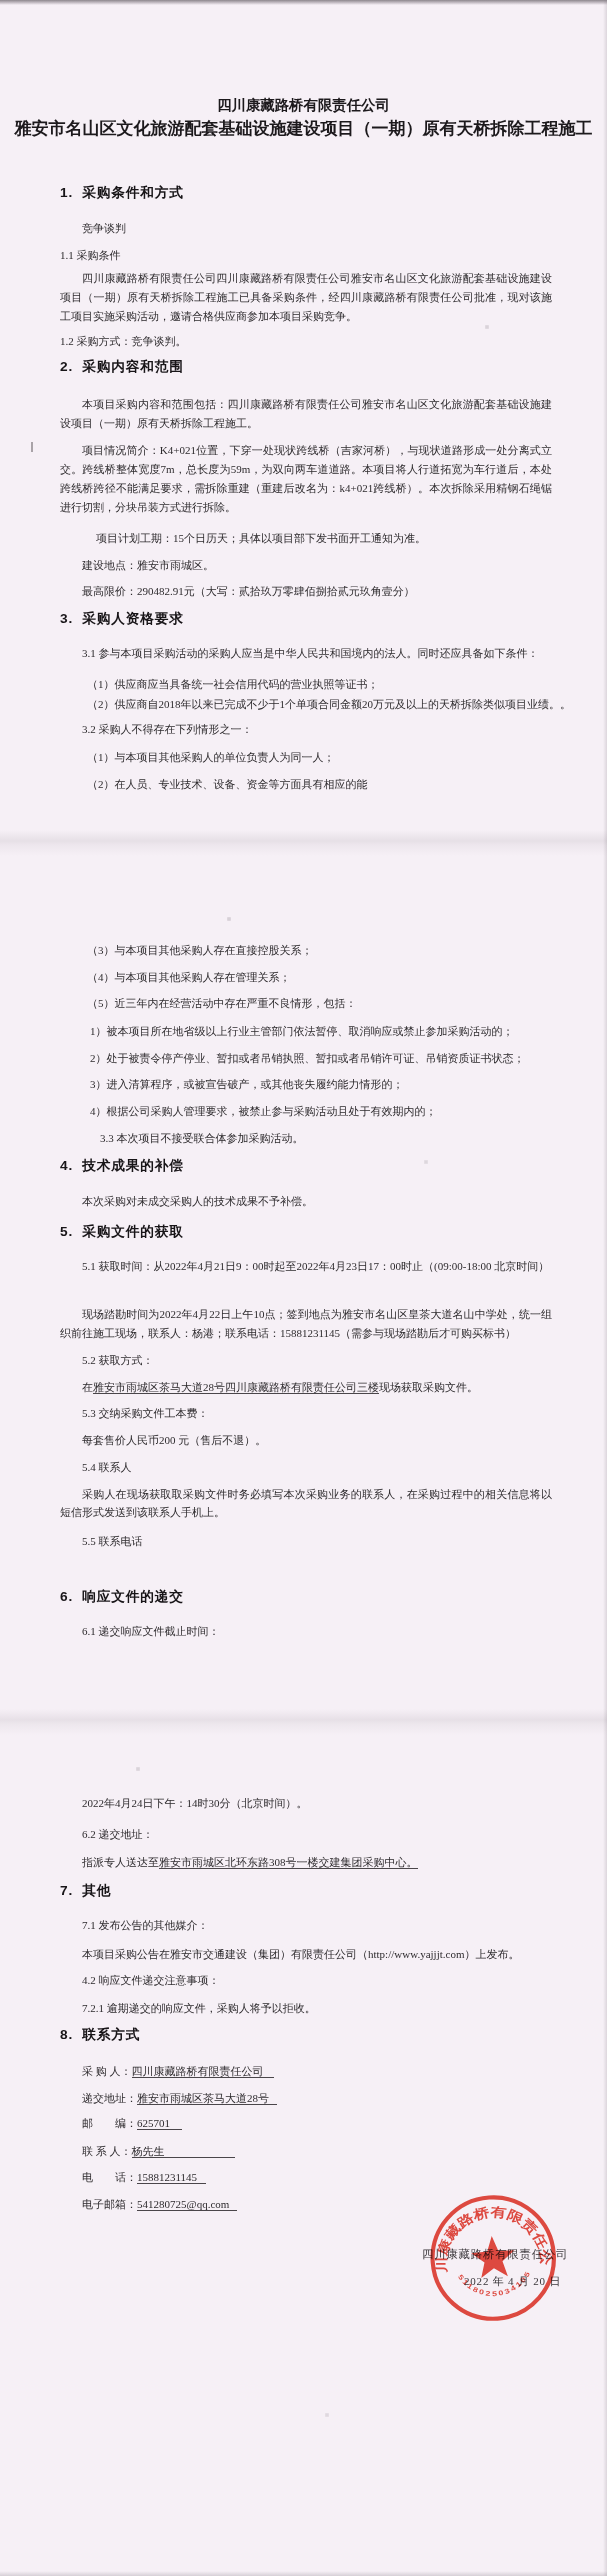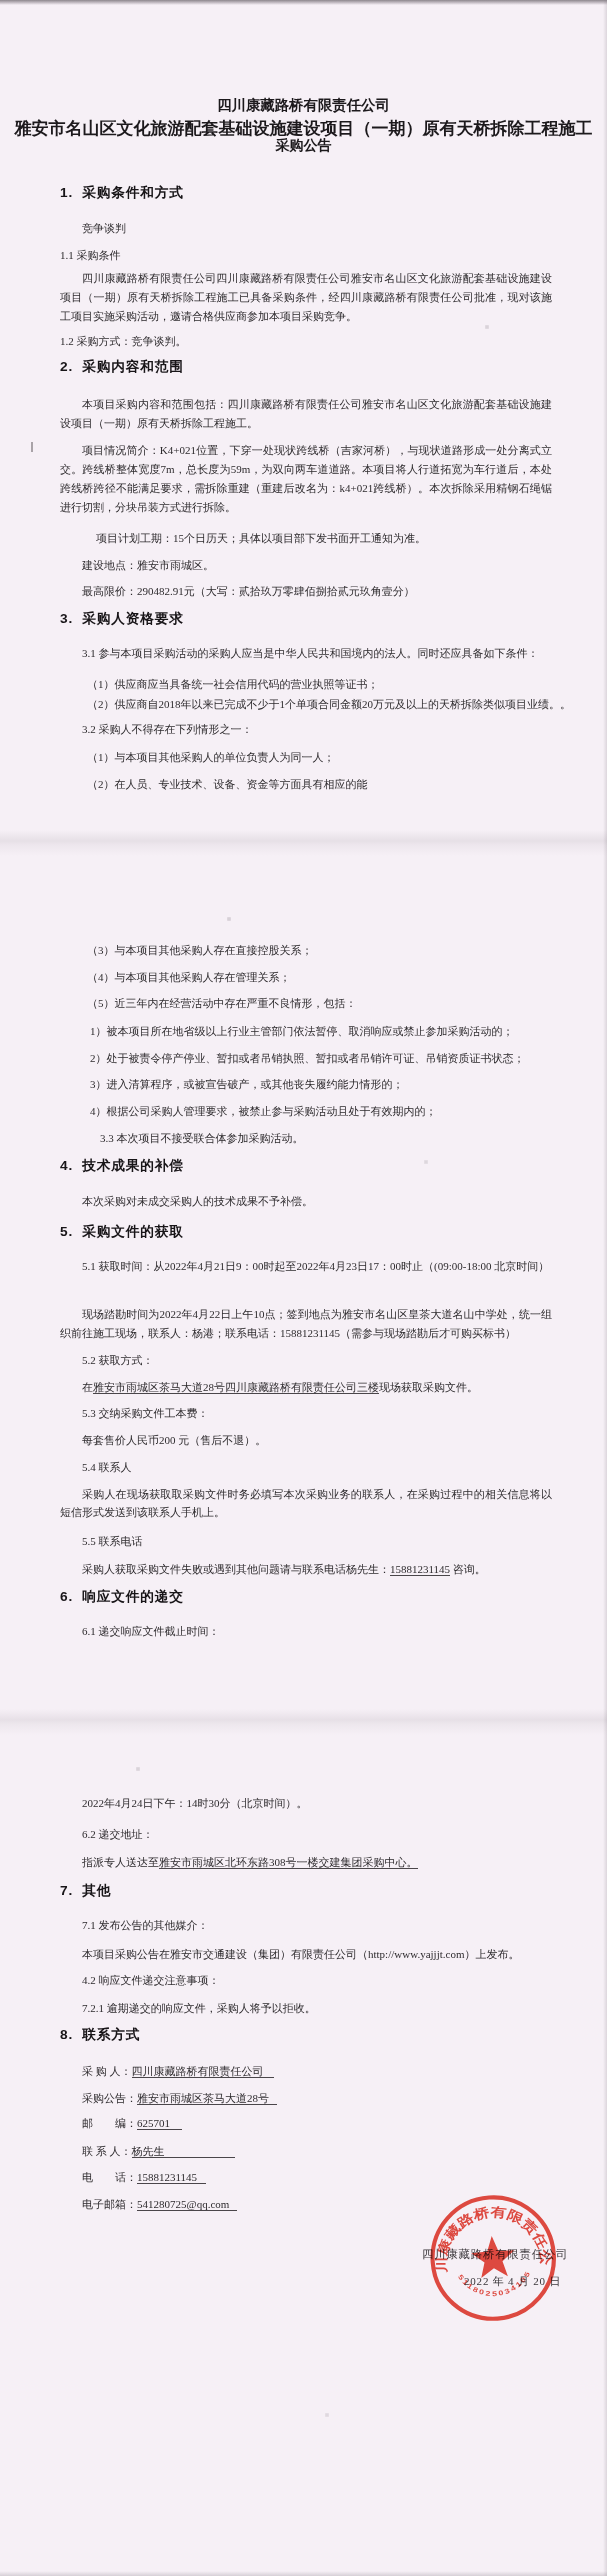--- a/index.html
+++ b/index.html
@@ -52,21 +52,20 @@
   <div class="edge-top"></div>
   <div class="edge-right"></div>
   <div class="edge-bottom"></div>
   <div class="pbreak" style="top:830px"></div>
   <div class="pbreak" style="top:1709px"></div>
   <div class="speck"></div>
   <div class="mark" style="left:31px;top:442px;width:2.3px;height:10px"></div>
 
   <div class="title" style="top:96px">四川康藏路桥有限责任公司</div>
   <div class="title" style="top:117px;font-size:17px">雅安市名山区文化旅游配套基础设施建设项目（一期）原有天桥拆除工程施工</div>
-  <div class="title" style="top:137px;font-size:14px">采购公告</div>
 
   <div class="h" style="left:60px;top:184px">1.  采购条件和方式</div>
   <div class="t" style="left:82px;top:219px">竞争谈判</div>
   <div class="t" style="left:60px;top:246px">1.1 采购条件</div>
   <div class="t para" style="left:60px;top:269px">四川康藏路桥有限责任公司四川康藏路桥有限责任公司雅安市名山区文化旅游配套基础设施建设项目（一期）原有天桥拆除工程施工已具备采购条件，经四川康藏路桥有限责任公司批准，现对该施工项目实施采购活动，邀请合格供应商参加本项目采购竞争。</div>
   <div class="t" style="left:60px;top:332px">1.2 采购方式：竞争谈判。</div>
 
   <div class="h" style="left:60px;top:358px">2.  采购内容和范围</div>
   <div class="t para" style="left:60px;top:395px">本项目采购内容和范围包括：四川康藏路桥有限责任公司雅安市名山区文化旅游配套基础设施建设项目（一期）原有天桥拆除工程施工。</div>
   <div class="t para" style="left:60px;top:441px">项目情况简介：K4+021位置，下穿一处现状跨线桥（吉家河桥），与现状道路形成一处分离式立交。跨线桥整体宽度7m，总长度为59m，为双向两车道道路。本项目将人行道拓宽为车行道后，本处跨线桥跨径不能满足要求，需拆除重建（重建后改名为：k4+021跨线桥）。本次拆除采用精钢石绳锯进行切割，分块吊装方式进行拆除。</div>
@@ -97,39 +96,38 @@
   <div class="h" style="left:60px;top:1223px">5.  采购文件的获取</div>
   <div class="t para" style="left:60px;top:1257px">5.1 获取时间：从2022年4月21日9：00时起至2022年4月23日17：00时止（(09:00-18:00 北京时间）</div>
   <div class="t para" style="left:60px;top:1305px">现场踏勘时间为2022年4月22日上午10点；签到地点为雅安市名山区皇茶大道名山中学处，统一组织前往施工现场，联系人：杨港；联系电话：15881231145（需参与现场踏勘后才可购买标书）</div>
   <div class="t" style="left:82px;top:1351px">5.2 获取方式：</div>
   <div class="t" style="left:82px;top:1378px"><span>在</span><span class="uline">雅安市雨城区茶马大道28号四川康藏路桥有限责任公司三楼</span><span>现场获取采购文件。</span></div>
   <div class="t" style="left:82px;top:1404px">5.3 交纳采购文件工本费：</div>
   <div class="t" style="left:82px;top:1431px">每套售价人民币200 元（售后不退）。</div>
   <div class="t" style="left:82px;top:1458px">5.4 联系人</div>
   <div class="t para" style="left:60px;top:1485px;line-height:18px">采购人在现场获取取采购文件时务必填写本次采购业务的联系人，在采购过程中的相关信息将以短信形式发送到该联系人手机上。</div>
   <div class="t" style="left:82px;top:1532px">5.5 联系电话</div>
-  <div class="t" style="left:82px;top:1560px"><span>采购人获取采购文件失败或遇到其他问题请与联系电话杨先生：</span><span class="uline">15881231145</span><span> 咨询。</span></div>
 
   <div class="h" style="left:60px;top:1588px">6.  响应文件的递交</div>
   <div class="t" style="left:82px;top:1622px">6.1 递交响应文件截止时间：</div>
 
   <div class="t" style="left:82px;top:1794px">2022年4月24日下午：14时30分（北京时间）。</div>
   <div class="t" style="left:82px;top:1825px">6.2 递交地址：</div>
   <div class="t" style="left:82px;top:1853px"><span>指派专人送达至</span><span class="uline">雅安市雨城区北环东路308号一楼交建集团采购中心。</span></div>
 
   <div class="h" style="left:60px;top:1882px">7.  其他</div>
   <div class="t" style="left:82px;top:1916px">7.1 发布公告的其他媒介：</div>
   <div class="t" style="left:82px;top:1945px">本项目采购公告在雅安市交通建设（集团）有限责任公司（http://www.yajjjt.com）上发布。</div>
   <div class="t" style="left:82px;top:1971px">4.2 响应文件递交注意事项：</div>
   <div class="t" style="left:82px;top:1999px">7.2.1 逾期递交的响应文件，采购人将予以拒收。</div>
 
   <div class="h" style="left:60px;top:2026px">8.  联系方式</div>
 
   <div class="crow" style="top:2064px"><span class="lab">采 购 人：</span><span class="uval" style="padding-right:10.6px">四川康藏路桥有限责任公司</span></div>
-  <div class="crow" style="top:2091px"><span class="lab">采购公告：</span><span class="uval" style="padding-right:7.6px">雅安市雨城区茶马大道28号</span></div>
+  <div class="crow" style="top:2091px"><span class="lab">递交地址：</span><span class="uval" style="padding-right:7.6px">雅安市雨城区茶马大道28号</span></div>
   <div class="crow" style="top:2116px"><span class="lab">邮　　编：</span><span class="uval" style="padding-right:12px">625701</span></div>
   <div class="crow" style="top:2144px"><span class="lab">联 系 人：</span><span class="uval" style="padding-right:70px">杨先生</span></div>
   <div class="crow" style="top:2170px"><span class="lab">电　　话：</span><span class="uval" style="padding-right:9px">15881231145</span></div>
   <div class="crow" style="top:2197px"><span class="lab">电子邮箱：</span><span class="uval" style="padding-right:7.6px">541280725@qq.com</span></div>
 
   <div class="signer" style="left:422px;top:2247px">四川康藏路桥有限责任公司</div>
   <div class="signer" style="left:464px;top:2274px;font-size:11px">2022 年 4 月 20 日</div>
 
   <div id="stamp">
     <svg width="138" height="138" viewBox="0 0 182 182">

